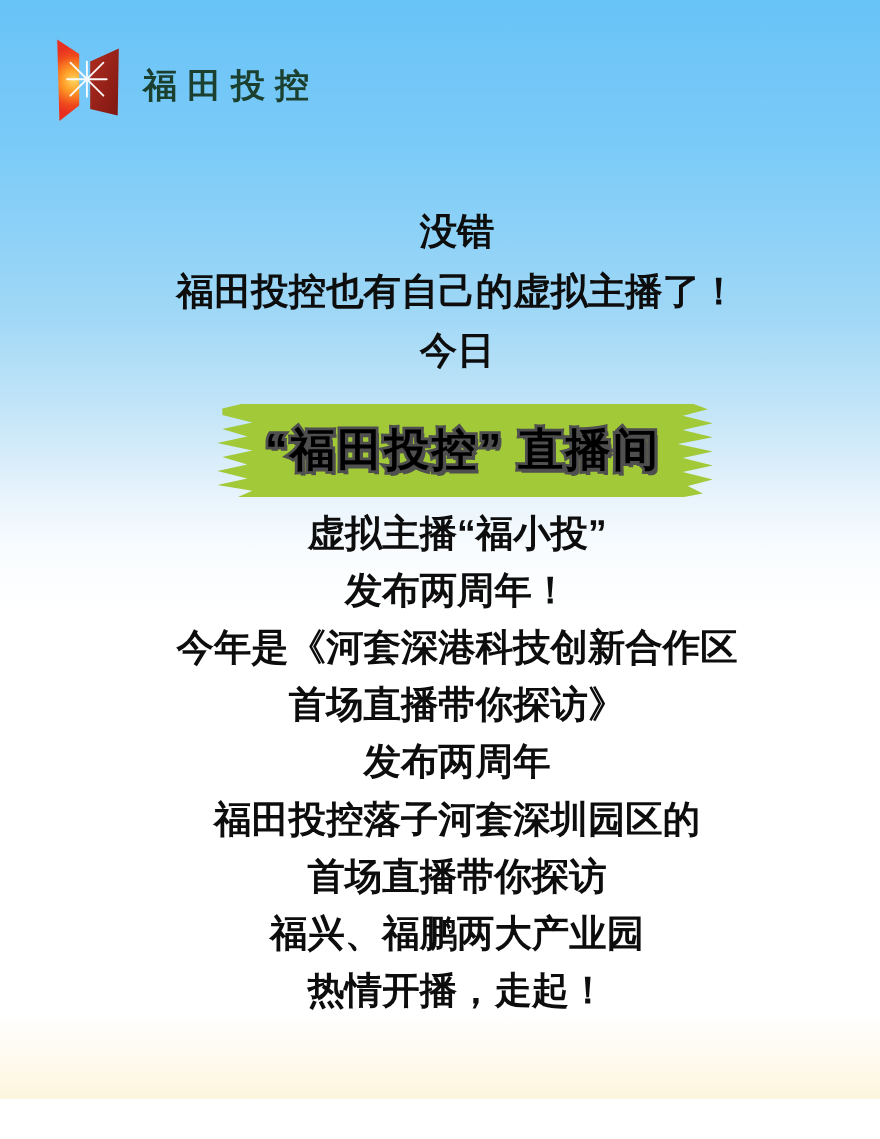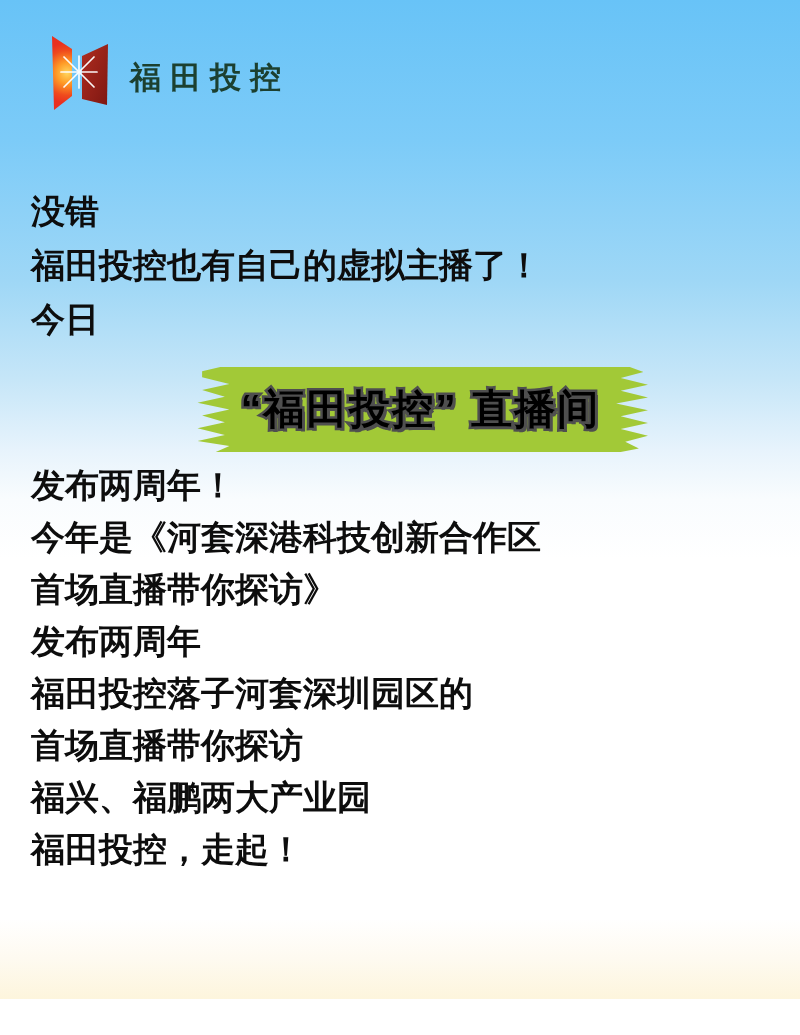--- a/index.html
+++ b/index.html
@@ -38,21 +38,21 @@
     font-size: 31px;
     font-weight: bold;
     letter-spacing: 9px;
     color: #1c4030;
   }
 
   
   .text-block {
     position: absolute;
     left: 0; right: 0;
-    text-align: left;
+    text-align: center;
     color: #0d0d0d;
     font-weight: 600;
     padding-left: 31px;
   }
   .text-block .line {
     font-size: 34px;
     line-height: 54px;
     white-space: nowrap;
   }
   .block-intro { top: 184px; }
@@ -122,23 +122,24 @@
     <div class="line">没错</div>
     <div class="line">福田投控也有自己的虚拟主播了！</div>
     <div class="line">今日</div>
   </div>
 
   <div class="banner">
     <div class="banner-text">“福田投控” 直播间</div>
   </div>
 
   <div class="text-block block-body">
+    <div class="line">虚拟主播“福小投”</div>
     <div class="line">发布两周年！</div>
     <div class="line">今年是《河套深港科技创新合作区</div>
     <div class="line">首场直播带你探访》</div>
     <div class="line">发布两周年</div>
     <div class="line">福田投控落子河套深圳园区的</div>
     <div class="line">首场直播带你探访</div>
     <div class="line">福兴、福鹏两大产业园</div>
-    <div class="line">福田投控，走起！</div>
+    <div class="line">热情开播，走起！</div>
   </div>
 
 </div>
 
 </body></html>

